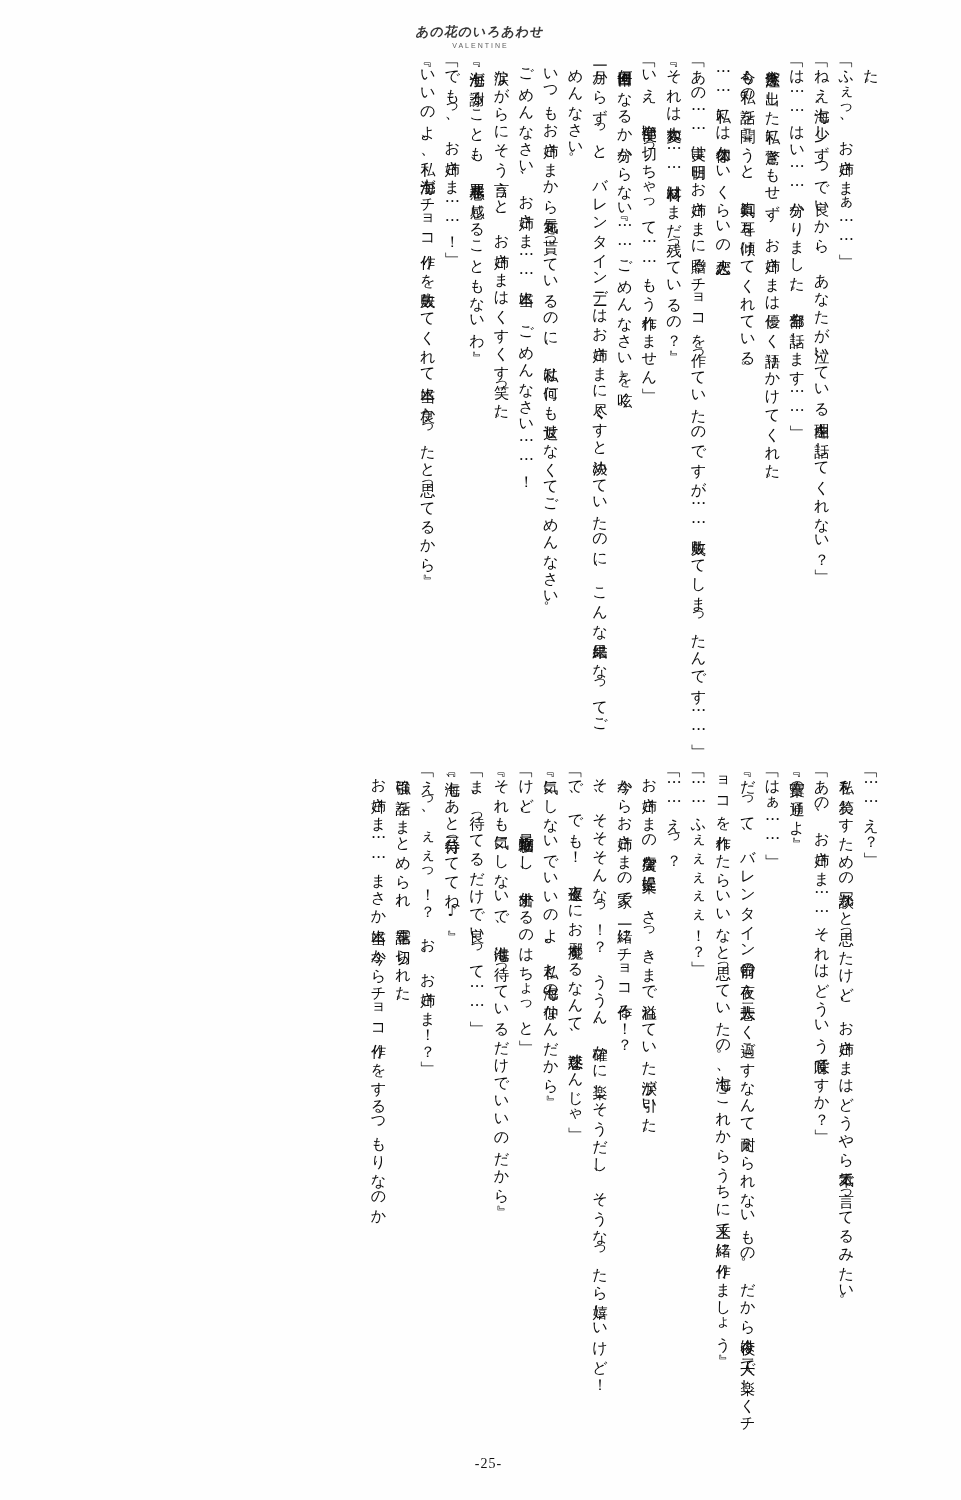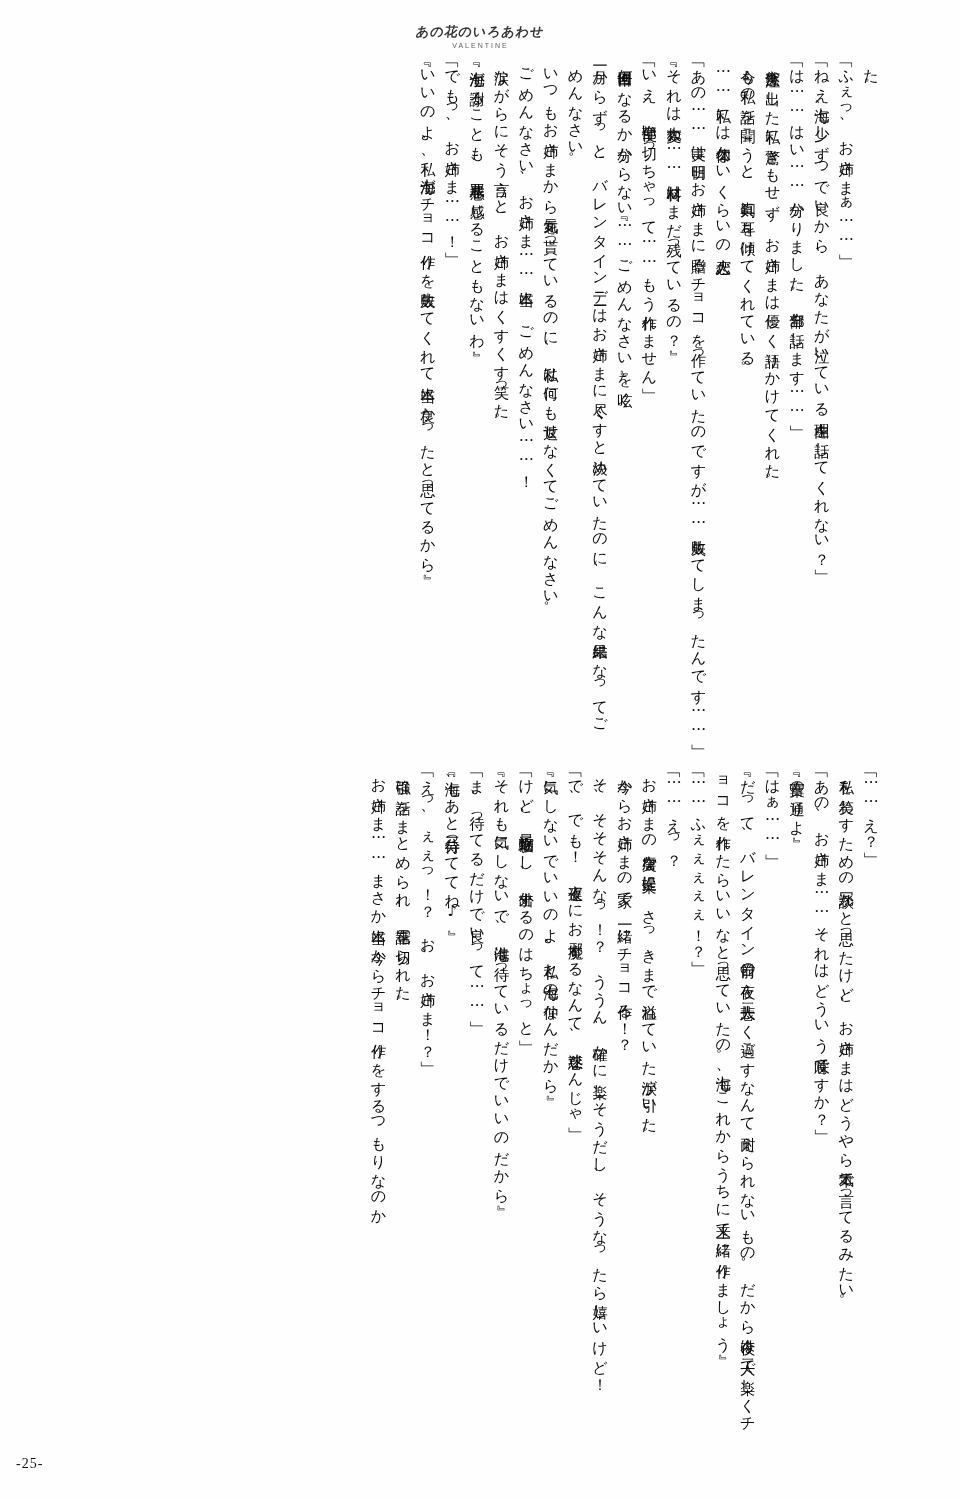--- a/index.html
+++ b/index.html
@@ -78,21 +78,21 @@
     right: 78px;
     height: 672px;
     width: 800px;
   }
 
   .page-number {
     position: absolute;
     bottom: 28px;
     left: 0;
     right: 0;
-    text-align: left;
+    text-align: center;
     font-family: "Liberation Serif", serif;
     font-size: 14px;
     color: #111;
     letter-spacing: 1px;
     margin-left: 16px;
   }
 </style>
 </head>
 <body>
 

